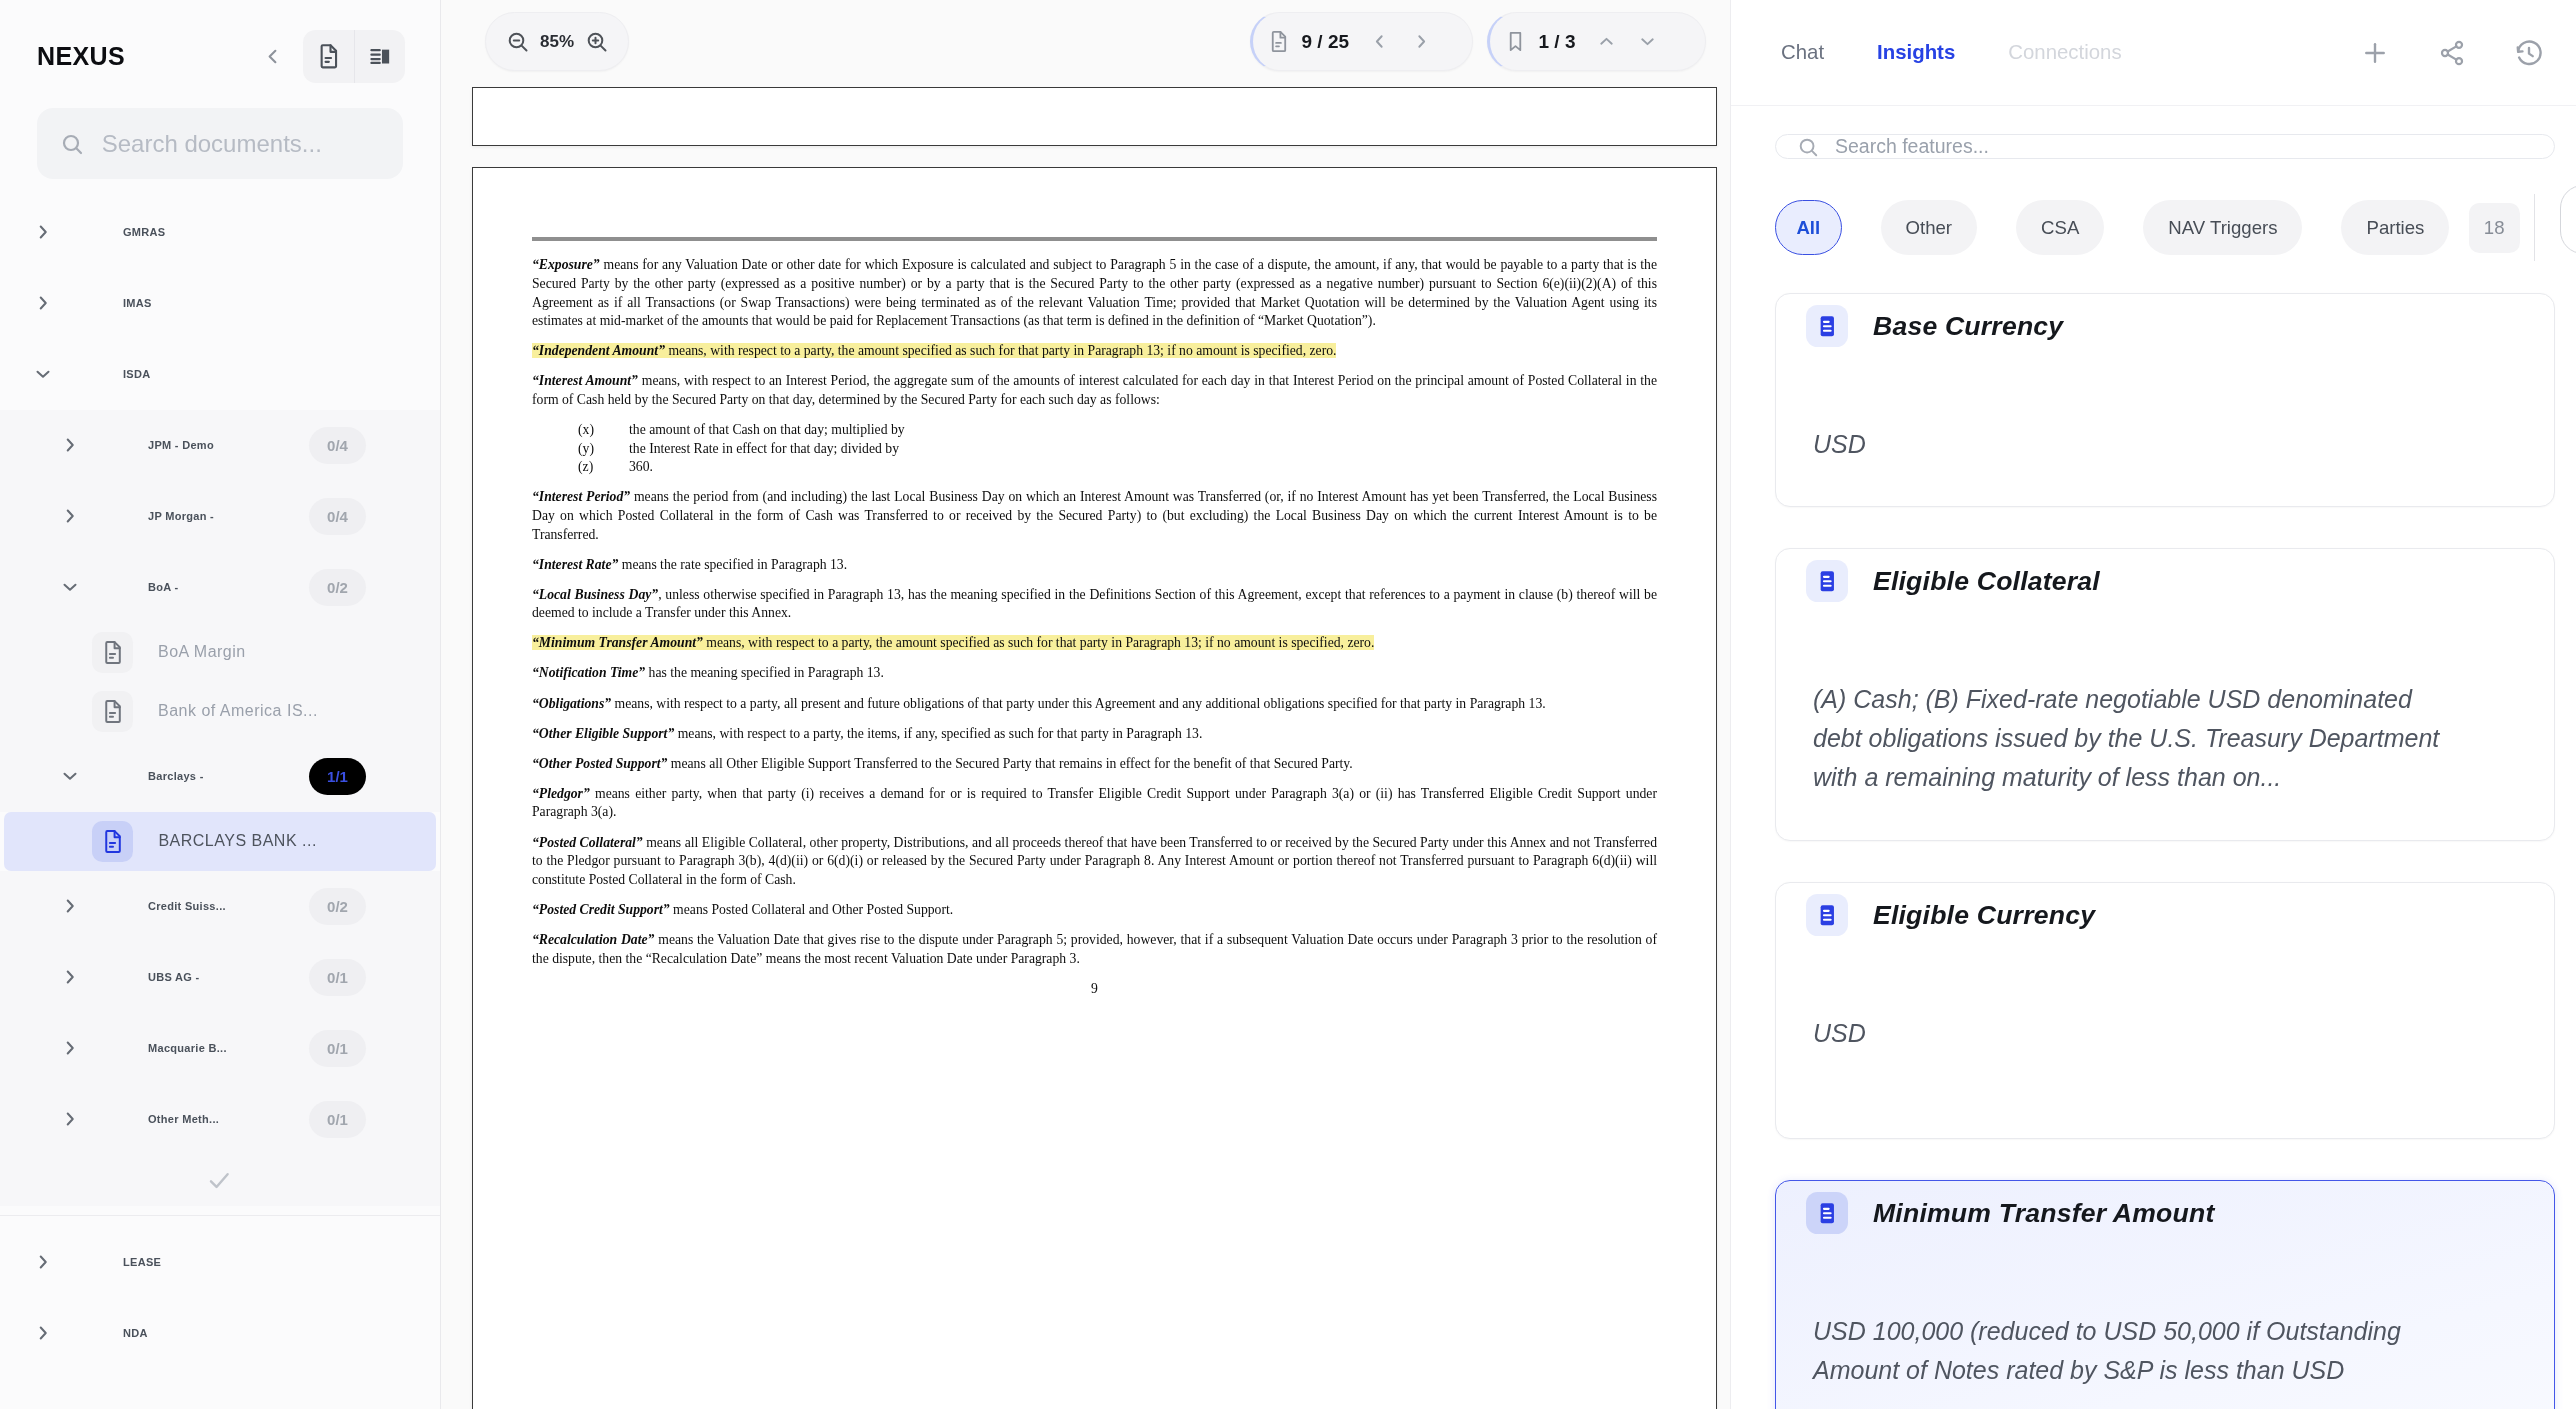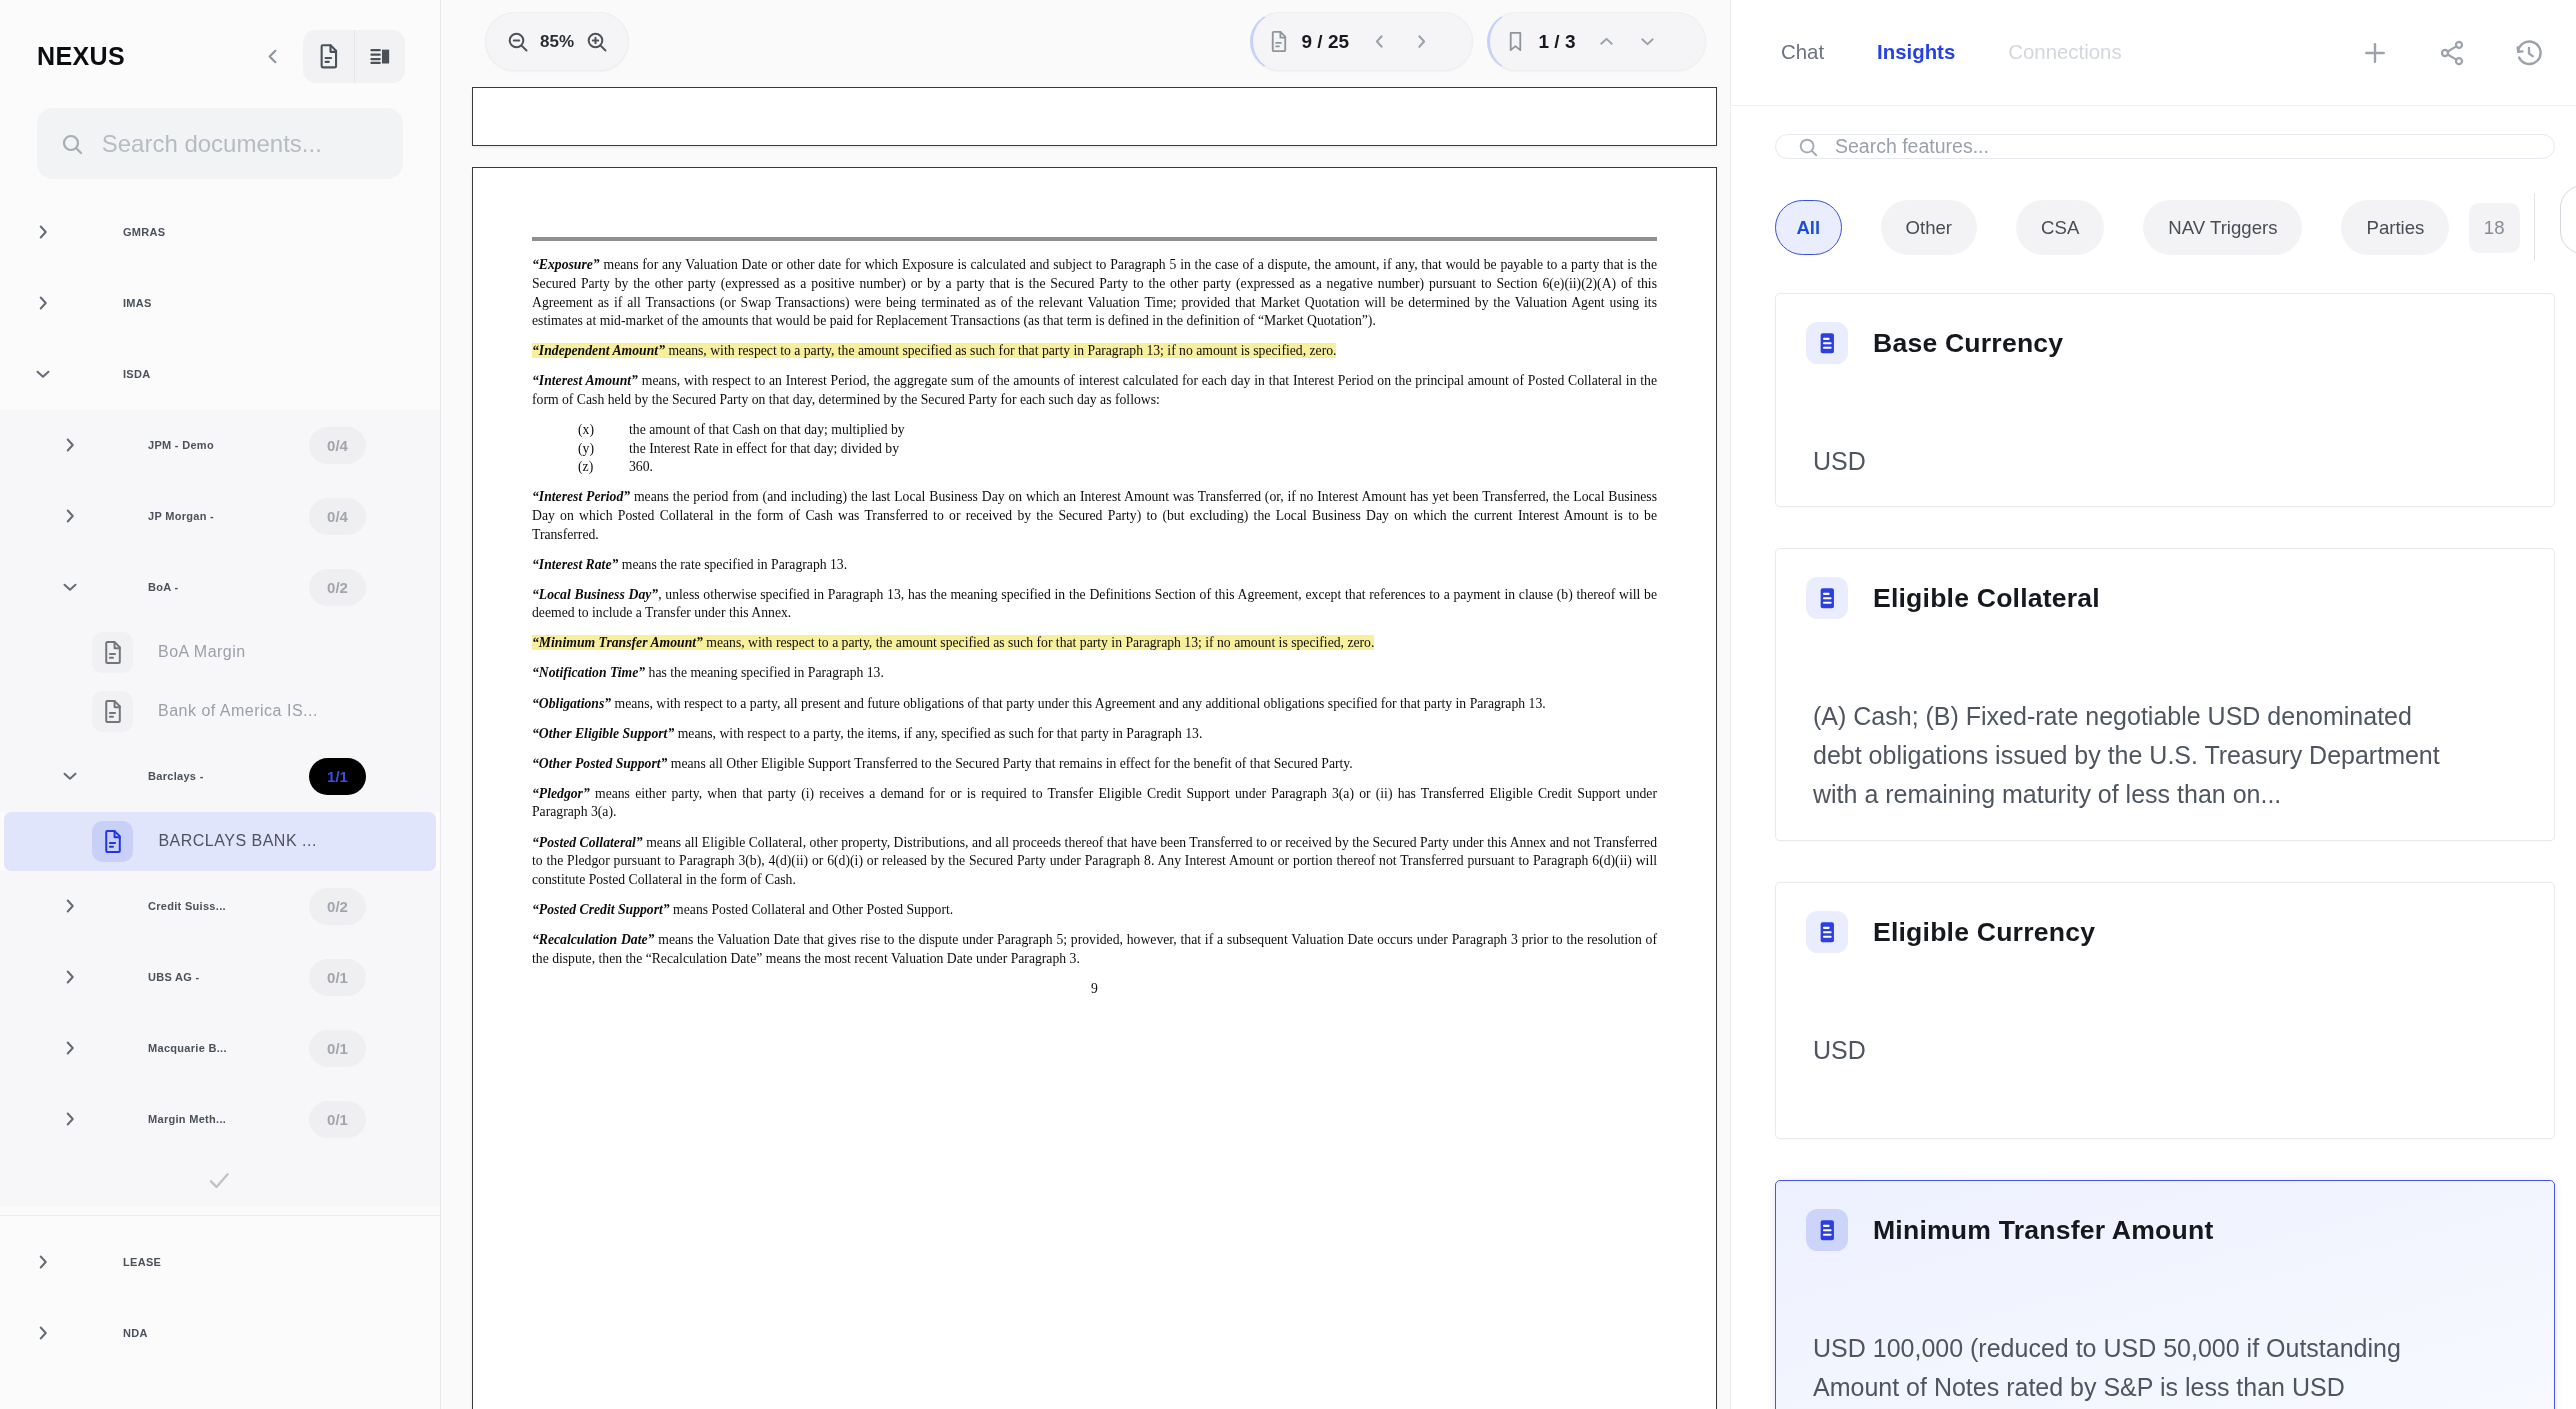--- a/index.html
+++ b/index.html
@@ -85,21 +85,21 @@
   .chips { margin:35px 0 0 44px; display:flex; align-items:center; gap:39px; position:relative; flex:none; }
   .chip { height:55px; border-radius:886px; background:#f3f3f5; color:#474d56; font-size:18.6px; font-weight:500;
           display:flex; align-items:center; padding:0 25px; white-space:nowrap; cursor:pointer; }
   .chip.active { background:#e9edfe; border:1.8px solid #3a50e2; color:#1d4ed8; font-weight:700; padding:0 20.4px; }
   .chip.count { border-radius:10.6px; padding:0 15px; color:#868c96; height:50px; margin-left:-19.5px; font-weight:500; cursor:default; }
   .chips-divider { width:0.9px; height:67px; background:#e2e3e7; margin:0 -21px 0 -25px; }
   .eye-btn { position:absolute; left:785px; top:-8.9px; width:115px; height:69px; border:1.8px solid #d5d7dc; border-radius:23px;
              background:#fff; display:flex; align-items:center; padding-left:25px; color:#5f6570; cursor:pointer; }
 
   .cards { margin:32px 21px 0 44px; display:flex; flex-direction:column; gap:41px; }
-  .card { border:0.9px solid #e9eaee; border-radius:5px; background:#fff; padding:28px 30px; box-shadow:0 0.9px 1.8px rgba(17,24,39,.03); cursor:pointer; }
+  .card { border:0.9px solid #e9eaee; border-radius:15px; background:#fff; padding:11px 30px; box-shadow:0 0.9px 1.8px rgba(17,24,39,.03); cursor:pointer;font-style:italic; }
   .cards .card:nth-child(1) { height:214px; }
   .cards .card:nth-child(2) { height:293px; }
   .cards .card:nth-child(3) { height:257px; }
   .cards .card:nth-child(4) { height:372px; }
   .card.selected { border:1.8px solid #4457e8; background:linear-gradient(165deg,#edf0fe 0%,#f5f7ff 55%,#fafbff 100%);
                    box-shadow:0 1.8px 8.9px rgba(68,87,232,.14); }
   .card-head { display:flex; align-items:center; gap:25px; }
   .icon-box { width:42px; height:42px; border-radius:11.5px; background:#e9edfd; display:flex; align-items:center; justify-content:center; flex:none; }
   .card.selected .icon-box { background:#ccd4f9; }
   .card-title { font-size:26.6px; font-weight:700; color:#15181d; letter-spacing:0.2px; }
@@ -271,21 +271,21 @@
         </span>
         <span class="tlabel">Macquarie B...</span>
         <span class="badge">0/1</span>
       </div>
       <div class="trow shaded lvl1">
         <span class="chev">
           <svg width="22" height="22" viewBox="0 0 24 24" fill="none" stroke="currentColor" stroke-width="2.2" stroke-linecap="round" stroke-linejoin="round">
             <polyline points="9.5 6 15 12 9.5 18"></polyline>
           </svg>
         </span>
-        <span class="tlabel">Margin Meth...</span>
+        <span class="tlabel">Other Meth...</span>
         <span class="badge">0/1</span>
       </div>
       <div class="trow shaded checkrow">
         <span class="chk">
           <svg width="26.6" height="26.6" viewBox="0 0 24 24" fill="none" stroke="currentColor" stroke-width="2.2" stroke-linecap="round" stroke-linejoin="round">
             <polyline points="4.5 13 9.5 18 19.5 6.5"></polyline>
           </svg>
         </span>
       </div>
       <div class="tree-divider"></div>

